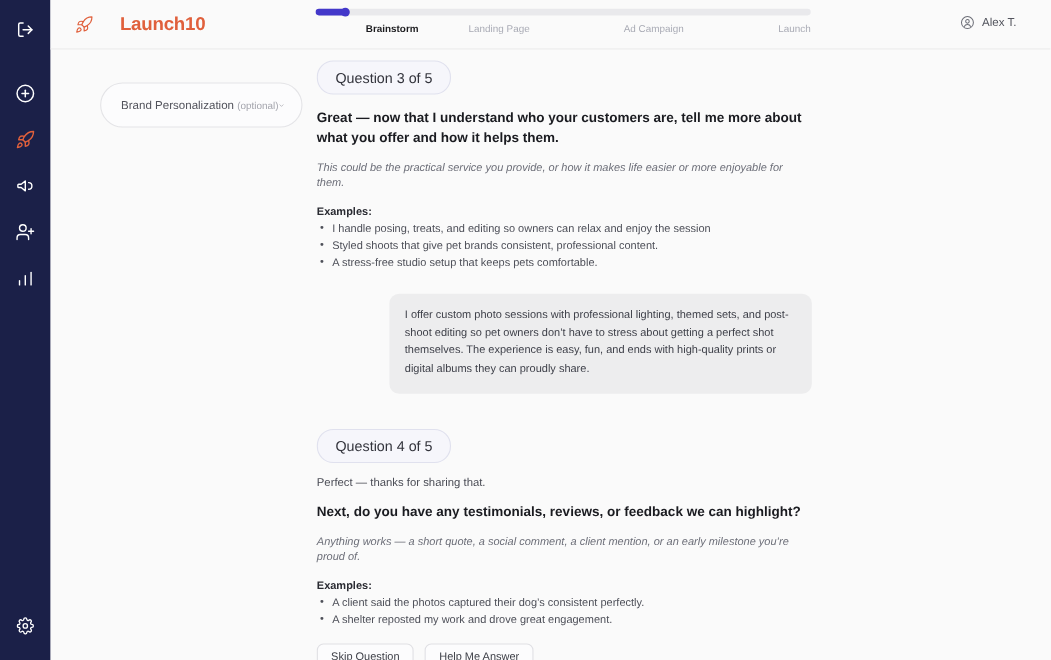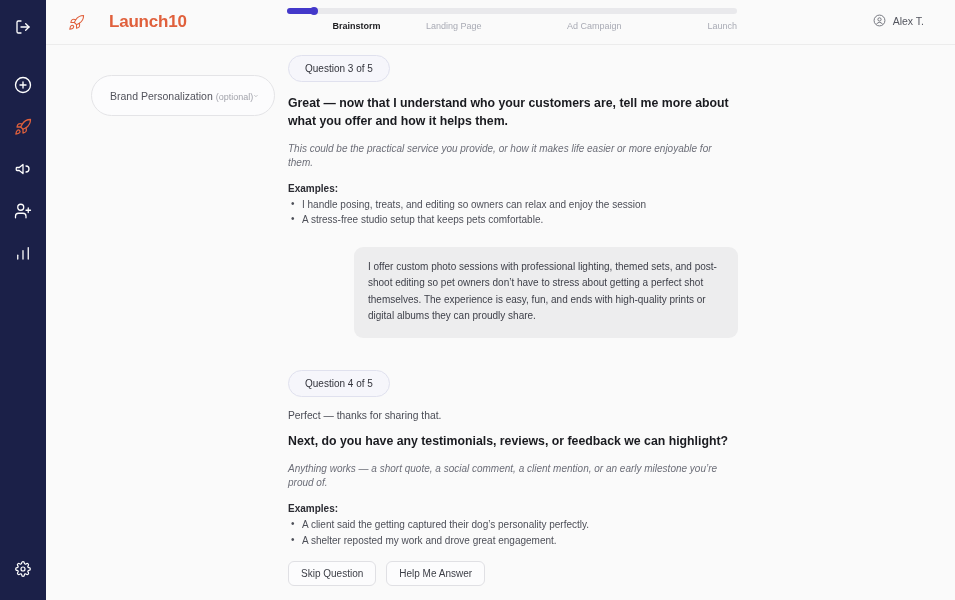--- a/index.html
+++ b/index.html
@@ -90,21 +90,21 @@
 
   .content {
     position: absolute; left: 242px; top: 10px;
     width: 450px;
   }
 
   .qbadge {
     display: inline-block;
     border: 1px solid #e0e1ee; background: #f6f6fb;
     border-radius: 15px; padding: 7px 16px;
-    font-size: 10px; color: #33343c; font-weight: 500;
+    font-size: 13px; color: #33343c; font-weight: 500;
     margin-bottom: 13px; cursor: pointer;
   }
   .q-title {
     font-size: 12.3px; font-weight: bold; color: #1a1b20;
     line-height: 1.45; margin-bottom: 11px;
   }
   .q-sub {
     font-size: 10px; font-style: italic; color: #6c6e78;
     line-height: 1.4; margin-bottom: 13px;
   }
@@ -250,35 +250,36 @@
 
       <div class="content">
 
         <div>
           <div class="qbadge">Question 3 of 5</div>
           <div class="q-title">Great — now that I understand who your customers are, tell me more about what you offer and how it helps them.</div>
           <div class="q-sub">This could be the practical service you provide, or how it makes life easier or more enjoyable for them.</div>
           <div class="ex-label">Examples:</div>
           <ul class="ex-list">
             <li>I handle posing, treats, and editing so owners can relax and enjoy the session</li>
+            <li>Styled shoots that give pet brands consistent, professional content.</li>
             <li>A stress-free studio setup that keeps pets comfortable.</li>
           </ul>
           <div class="answer-bubble">
             <div class="answer-text">I offer custom photo sessions with professional lighting, themed sets, and post-shoot editing so pet owners don’t have to stress about getting a perfect shot themselves. The experience is easy, fun, and ends with high-quality prints or digital albums they can proudly share.</div>
           </div>
         </div>
 
         <div class="sect2">
           <div class="qbadge">Question 4 of 5</div>
           <div class="q-pre">Perfect — thanks for sharing that.</div>
           <div class="q-title">Next, do you have any testimonials, reviews, or feedback we can highlight?</div>
           <div class="q-sub">Anything works — a short quote, a social comment, a client mention, or an early milestone you’re proud of.</div>
           <div class="ex-label">Examples:</div>
           <ul class="ex-list">
-            <li>A client said the getting captured their dog’s personality perfectly.</li>
+            <li>A client said the photos captured their dog’s consistent perfectly.</li>
             <li>A shelter reposted my work and drove great engagement.</li>
           </ul>
 
           <div class="actions">
             <button class="abtn">Skip Question</button>
             <button class="abtn">Help Me Answer</button>
 
           </div>
 
           

